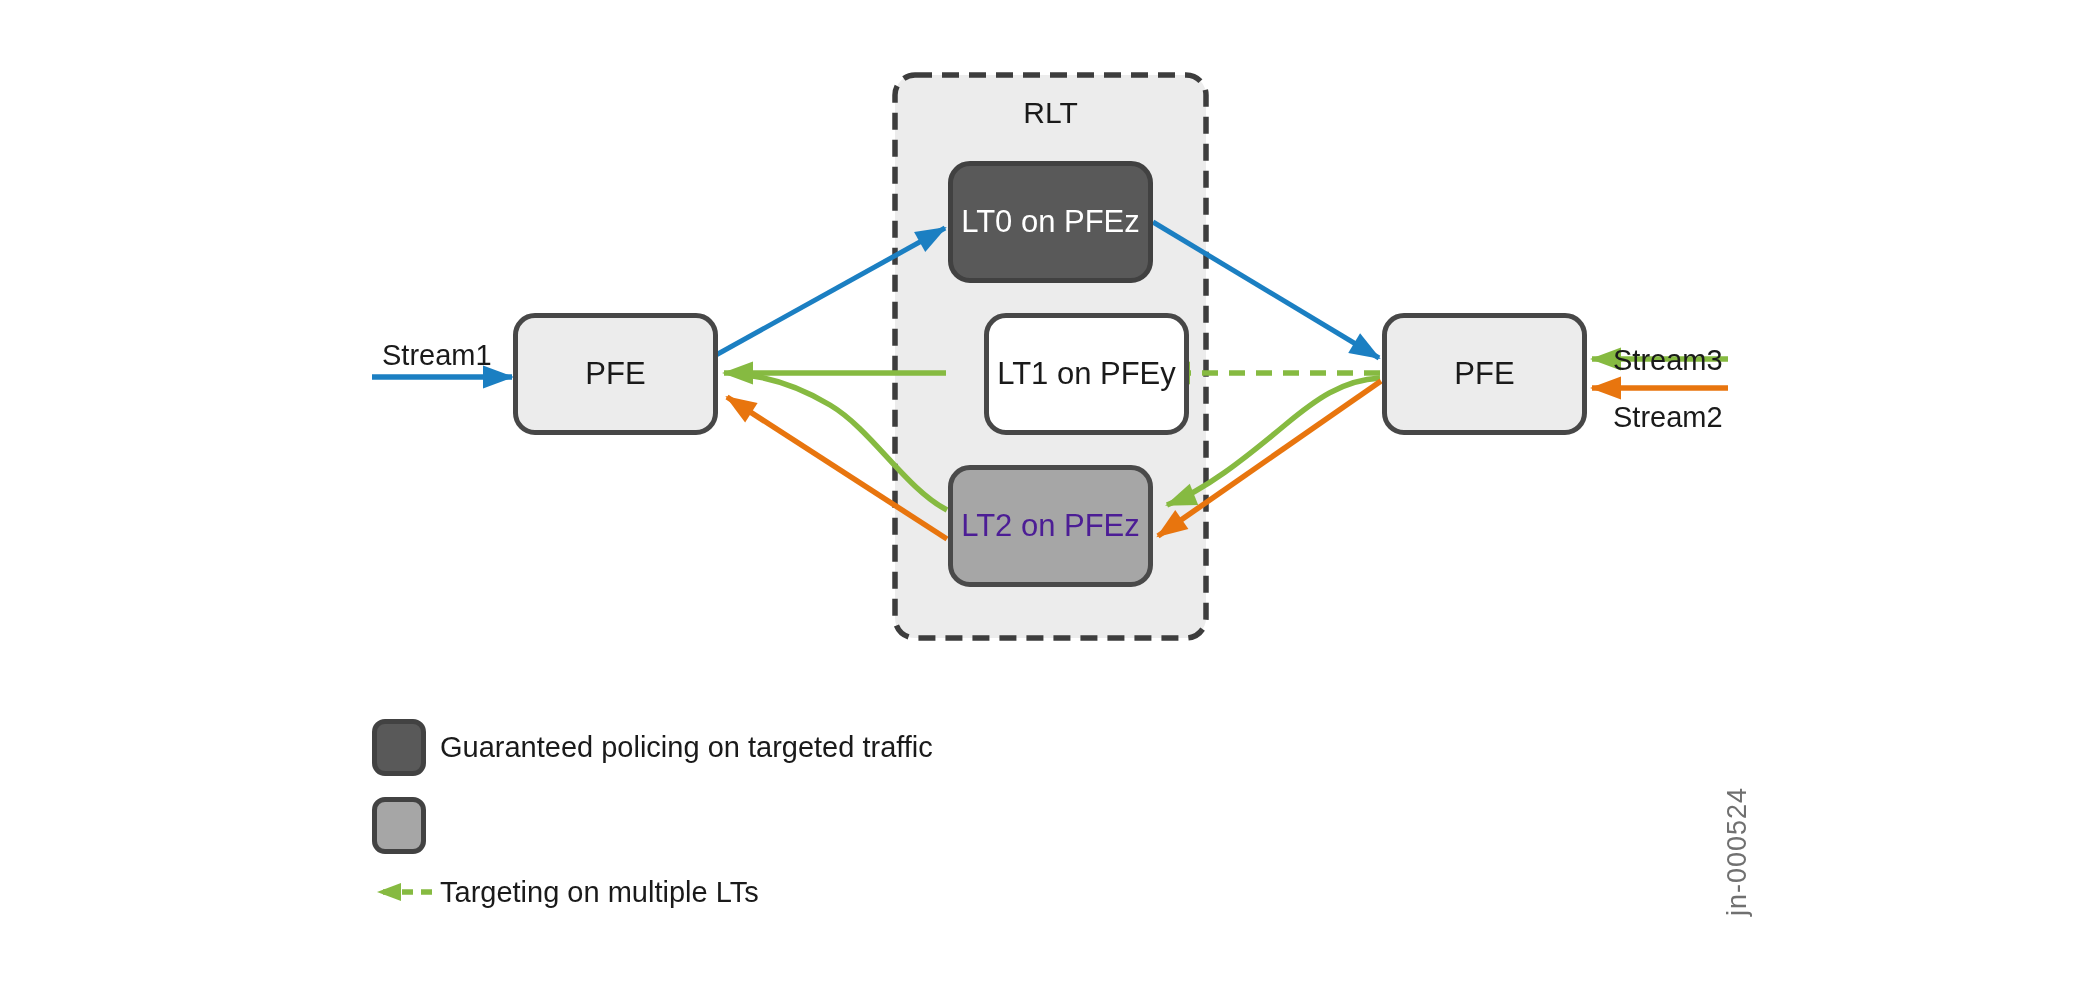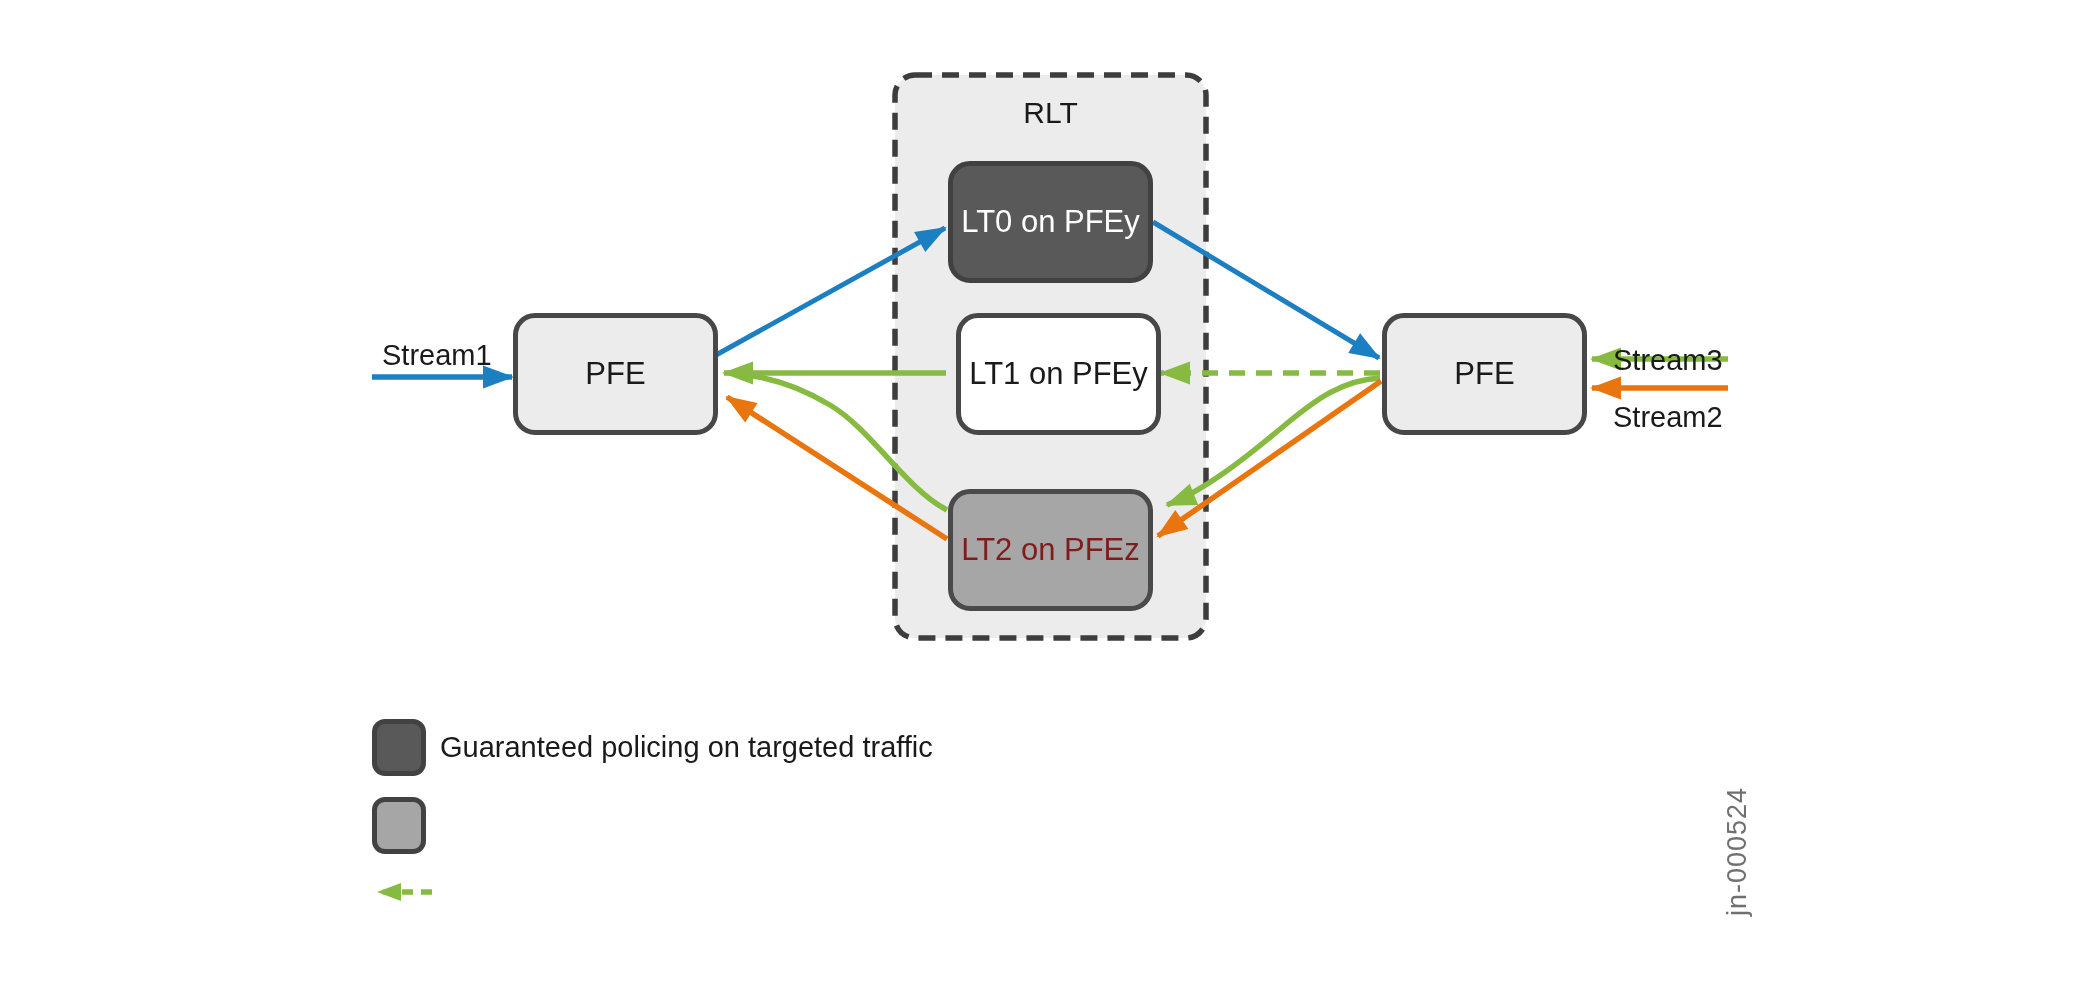--- a/index.html
+++ b/index.html
@@ -17,25 +17,25 @@
     width:205px; height:122px;
     box-sizing:border-box;
     border:5px solid #474747;
     border-radius:22px;
     display:flex; align-items:center; justify-content:center;
     font-size:31px;
     background:#ececec;
   }
   .node.dark  { background:#595959; border-color:#414141; color:#ffffff; }
   .node.white { background:#ffffff; color:#1a1a1a; }
-  .node.mid   { background:#a6a6a6; border-color:#4a4a4a; color:#7f1d1d;margin-top:24px; }
+  .node.mid   { background:#a6a6a6; border-color:#4a4a4a; color:#4c1d95; }
   .pfe-left  { left:513px; top:313px; }
   .pfe-right { left:1382px; top:313px; }
   .lt0 { left:948px; top:161px; }
-  .lt1 { left:956px; top:313px; }
+  .lt1 { left:984px; top:313px; }
   .lt2 { left:948px; top:465px; }
   .rlt-label {
     position:absolute; left:895px; top:96px; width:311px;
     text-align:center; font-size:30px;
   }
   .stream-label { position:absolute; font-size:29px; white-space:nowrap; }
   .stream1 { left:382px;  top:339px; }
   .stream3 { left:1613px; top:323px;margin-top:21px; }
   .stream2 { left:1613px; top:401px; }
   .legend-swatch {
@@ -101,37 +101,38 @@
 
     <line x1="432" y1="892" x2="379" y2="892" stroke="#86ba41" stroke-width="5.5" stroke-dasharray="11 8" marker-end="url(#ah-green-sm)"></line>
   </svg>
 
   <div class="rlt-label">RLT</div>
 
   <div class="node pfe-left">
     <span>PFE</span>
   </div>
   <div class="node dark lt0">
-    <span>LT0 on PFEy</span>
+    <span>LT0 on PFEz</span>
   </div>
   <div class="node white lt1">
     <span>LT1 on PFEy</span>
   </div>
   <div class="node mid lt2">
     <span>LT2 on PFEz</span>
   </div>
   <div class="node pfe-right">
     <span>PFE</span>
   </div>
 
   <div class="stream-label stream1">Stream1</div>
   <div class="stream-label stream3">Stream3</div>
   <div class="stream-label stream2">Stream2</div>
 
   <div class="legend-swatch dark" style="top:719px;"></div>
   <div class="legend-label" style="top:731px;">Guaranteed policing on targeted traffic</div>
 
   <div class="legend-swatch mid" style="top:797px;"></div>
 
+  <div class="legend-label" style="top:876px;">Targeting on multiple LTs</div>
 
   <div class="figure-id">jn-000524</div>
 
 </div>
 
 </body></html>

